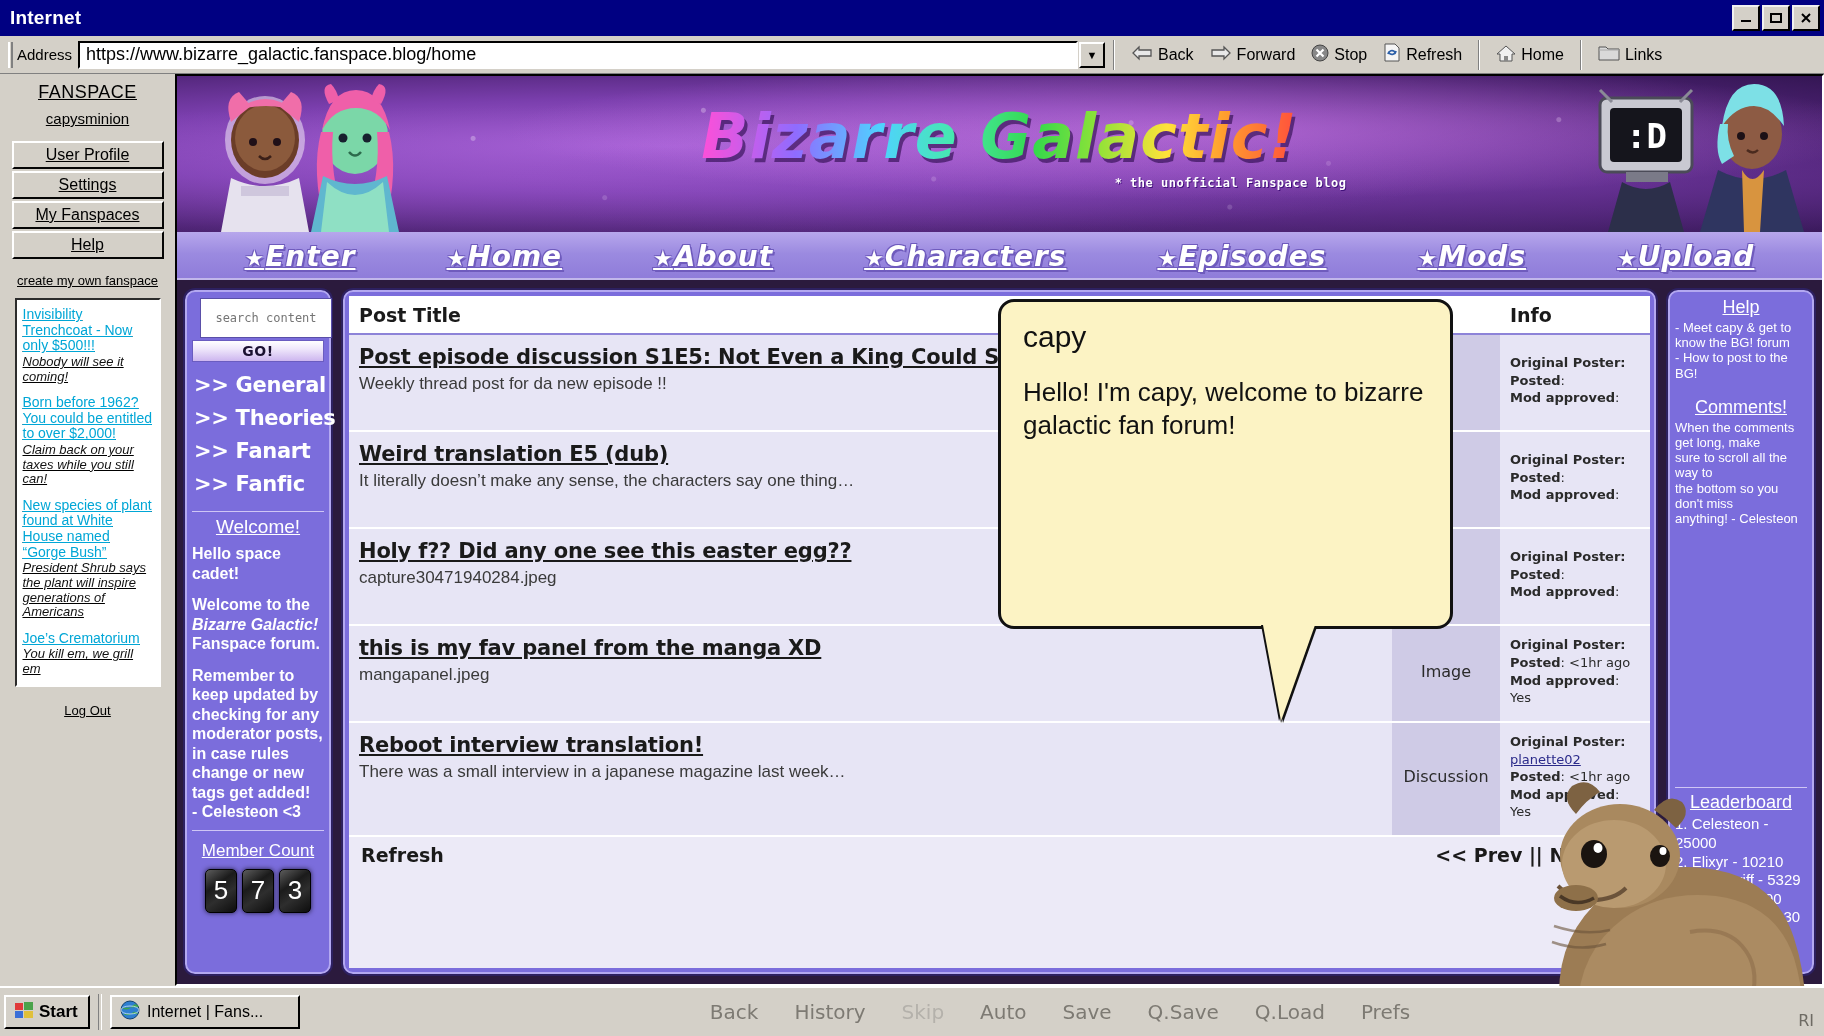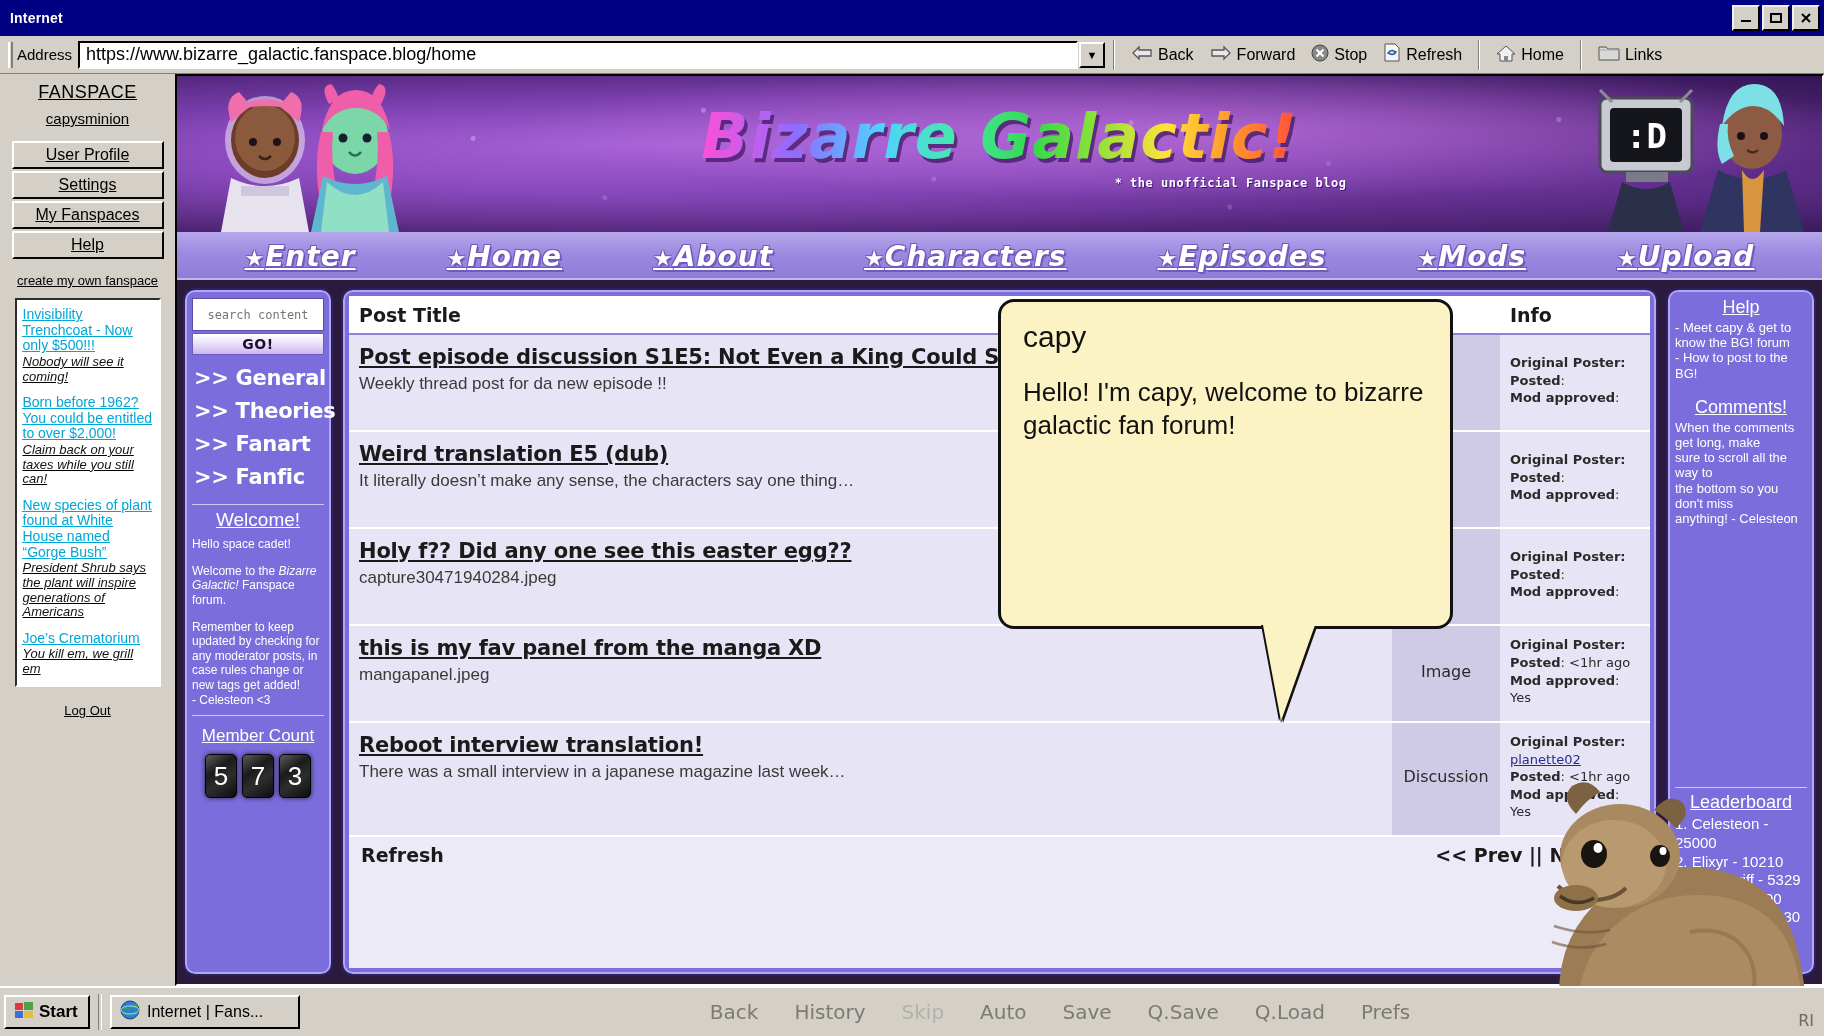--- a/index.html
+++ b/index.html
@@ -9,21 +9,21 @@
     font-family:"Liberation Sans", sans-serif;
     background:#d4d0c8;
     font-size:13px;
     -webkit-font-smoothing:none;
   }
 
   
   #window{width:1824px;height:1036px;position:relative;background:#d4d0c8;display:flex;flex-direction:column;}
 
   #titlebar{height:36px;background:#000082;display:flex;align-items:center;padding:0 4px 0 10px;flex:0 0 36px;}
-  #titlebar .title{color:#fff;font-weight:bold;font-size:14px;letter-spacing:.2px;}
+  #titlebar .title{color:#fff;font-weight:bold;font-size:19px;letter-spacing:.2px;}
   #titlebar .spacer{flex:1;}
   .tbbtn{
     width:28px;height:26px;margin-left:2px;background:#d4d0c8;
     border:2px outset #f0f0f0;border-right-color:#404040;border-bottom-color:#404040;
     display:flex;align-items:center;justify-content:center;font-size:12px;line-height:1;
     color:#000;font-weight:bold;
   }
   .tbbtn svg{display:block;}
 
   
@@ -136,42 +136,42 @@
   #content{flex:1;min-height:0;display:flex;gap:8px;padding:8px 6px 8px 6px;background:#2b1a3d;}
 
   .panel{
     background:#7b6ddc;border-radius:12px;border:2px solid #2d2060;
     box-shadow:0 0 0 2px #b3a8f0 inset;
   }
 
   
   #blogleft{width:150px;flex:0 0 150px;display:flex;flex-direction:column;padding:8px 7px;}
   .searchbox{
-    width:100%;height:33px;background:#fff;border:1px solid #5a4fa8;
-    display:flex;align-items:center;justify-content:center;
+    width:100%;height:40px;background:#fff;border:1px solid #5a4fa8;
+    display:flex;align-items:center;justify-content:center;margin-left:8px;
   }
   .searchbox input{
     width:100%;border:0;outline:0;text-align:center;background:transparent;
     font-family:"DejaVu Sans Mono",monospace;font-size:12px;color:#777;
   }
   .gobtn{
     width:100%;height:22px;margin-top:2px;margin-bottom:9px;
     background:linear-gradient(180deg,#ffffff 0%,#efe7fb 40%,#cdb6ef 100%);
     border:1px solid #6a5cc0;display:flex;align-items:center;justify-content:center;
     font-family:"DejaVu Sans",sans-serif;font-weight:bold;font-size:14px;color:#1a1030;letter-spacing:.5px;
   }
   .cat{
     font-family:"DejaVu Sans",sans-serif;font-weight:bold;font-size:21px;color:#fff;
     margin:2px 0 7px 2px;white-space:nowrap;letter-spacing:-.3px;
   }
   .hrline{border:0;border-top:1px solid #cfc6f5;margin:8px 0 4px 0;}
   .wtitle{
     text-align:center;color:#fff;font-size:19px;text-decoration:underline;margin-bottom:6px;
   }
-  .wtext{color:#fff;font-size:12px;line-height:1.22;}
+  .wtext{color:#fff;font-size:16px;line-height:1.22;font-weight:bold;}
   .wtext em{font-style:italic;}
   .mctitle{text-align:center;color:#fff;font-size:17px;text-decoration:underline;margin:6px 0 8px 0;}
   .counter{display:flex;justify-content:center;gap:5px;}
   .counter .digit{
     width:32px;height:44px;border-radius:5px;
     background:linear-gradient(145deg,#5d5d5d 0%,#1b1b1b 35%,#2e2e2e 60%,#0d0d0d 100%);
     border:1px solid #000;color:#fff;font-family:"Liberation Sans",sans-serif;
     font-size:26px;display:flex;align-items:center;justify-content:center;
     box-shadow:0 0 5px rgba(0,0,0,.7);
   }

